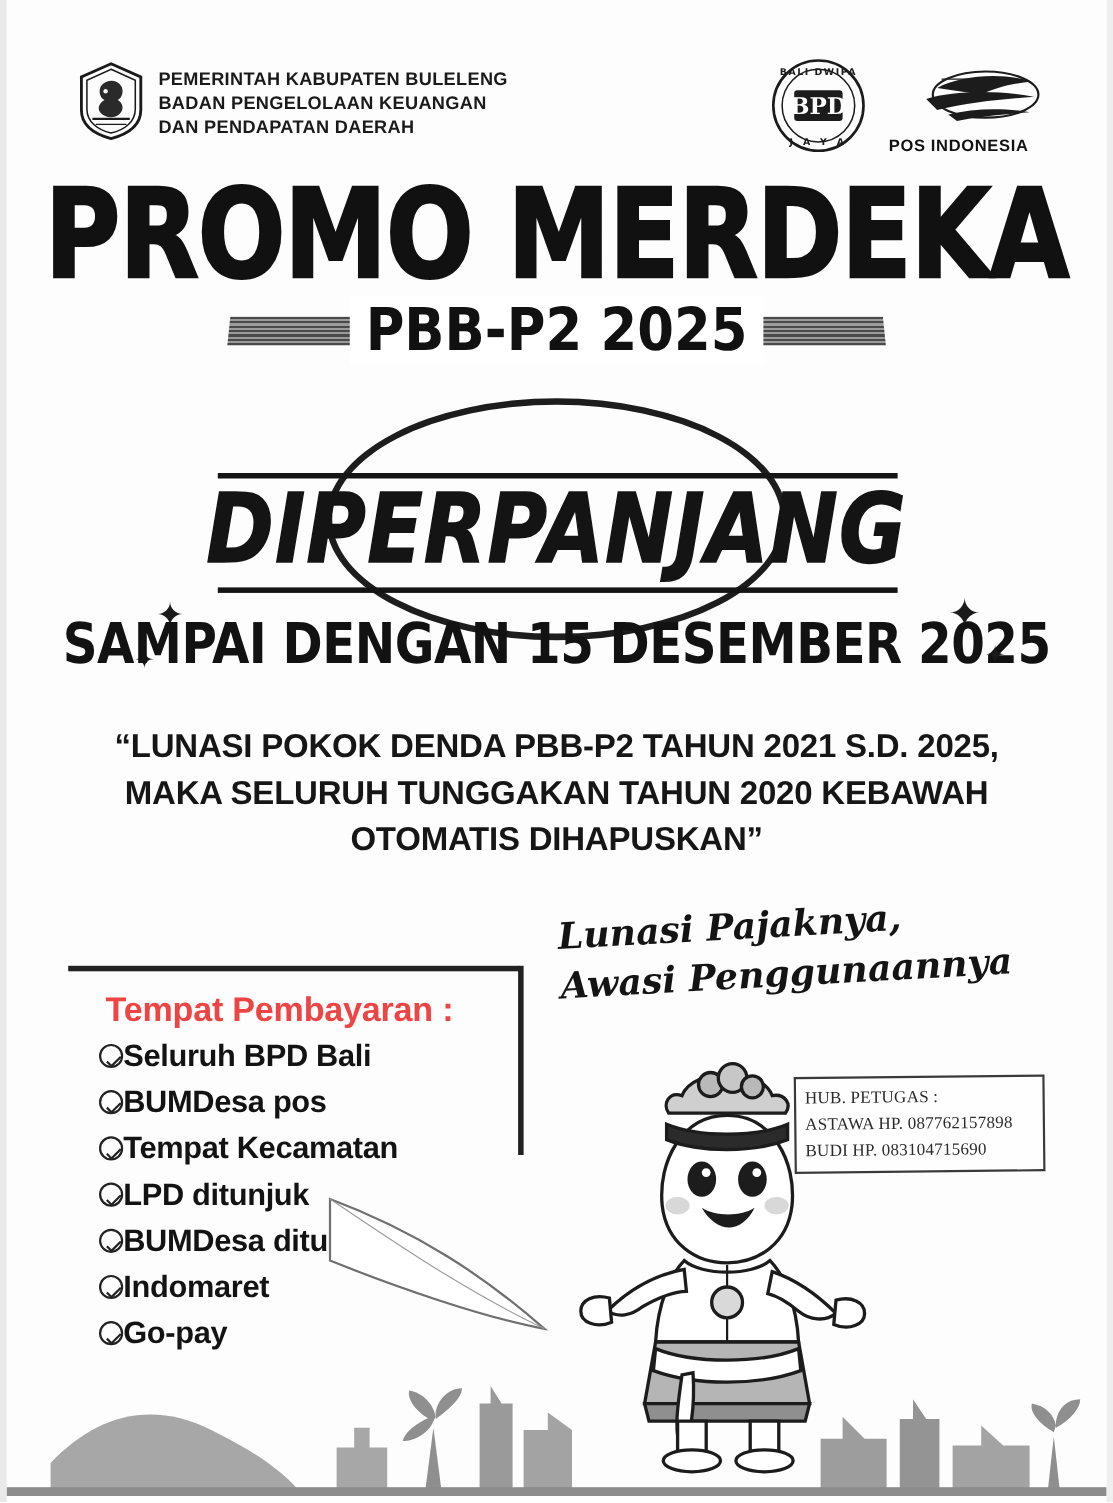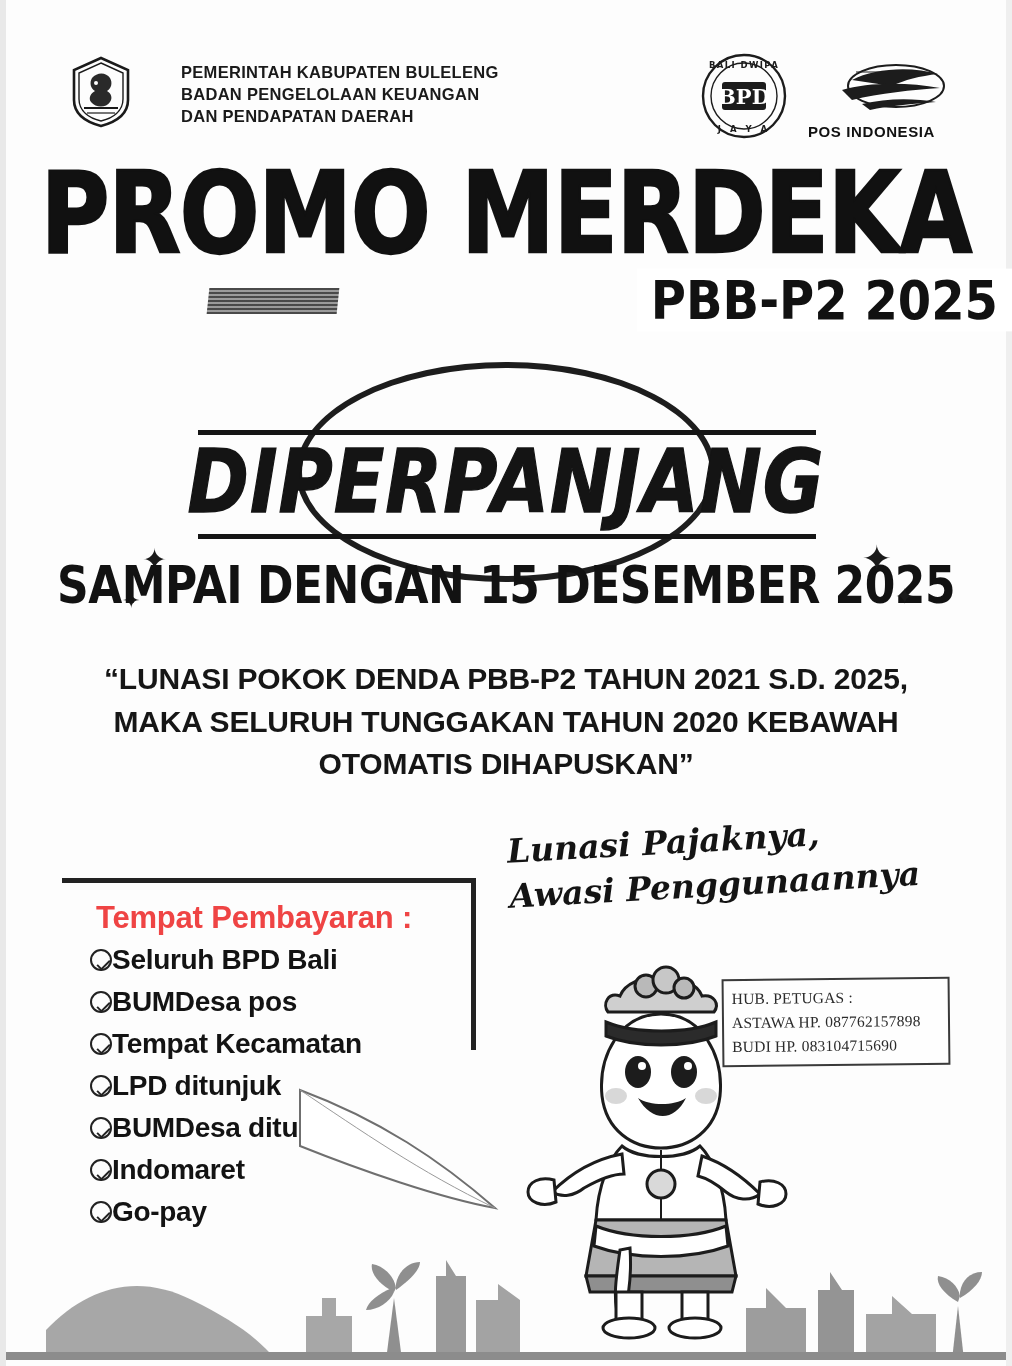--- a/index.html
+++ b/index.html
@@ -41,21 +41,20 @@
   }
   .crest svg { display:block; }
   .gov-text {
     font-size: 16.5px;
     font-weight: bold;
     letter-spacing: 0.3px;
     line-height: 1.33;
     color: #1a1a1a;
     padding-top: 6px;
     white-space: pre-line;
-    margin-left: 37px;
   }
   .bpd-logo {
     position: absolute; left: 640px; top: 0px;
     width: 88px; height: 88px;
   }
   .pos-logo {
     position: absolute; left: 748px; top: 8px;
     width: 180px; height: 84px;
     text-align: left;
   }
@@ -77,21 +76,21 @@
     letter-spacing: -1px;
     line-height: 0.95;
     color: #111;
     transform: scaleY(1.22) scaleX(1.02);
     transform-origin: center top;
     -webkit-text-stroke: 2px #111;
     white-space: nowrap;
   }
   .subtitle-band {
     position: absolute; left: 0; top: 272px; width: 1012px;
-    text-align: right;
+    text-align: center;
   }
   .ribbon-l, .ribbon-r {
     position: absolute; top: 16px;
     width: 130px; height: 26px;
     background: repeating-linear-gradient(180deg,#2a2a2a 0,#2a2a2a 2px,#8a8a8a 2px,#8a8a8a 4px);
     opacity: .85;
   }
   .ribbon-l { left: 208px; transform: skewX(-6deg); }
   .ribbon-r { right: 208px; transform: skewX(6deg); }
   .pbb-title {

